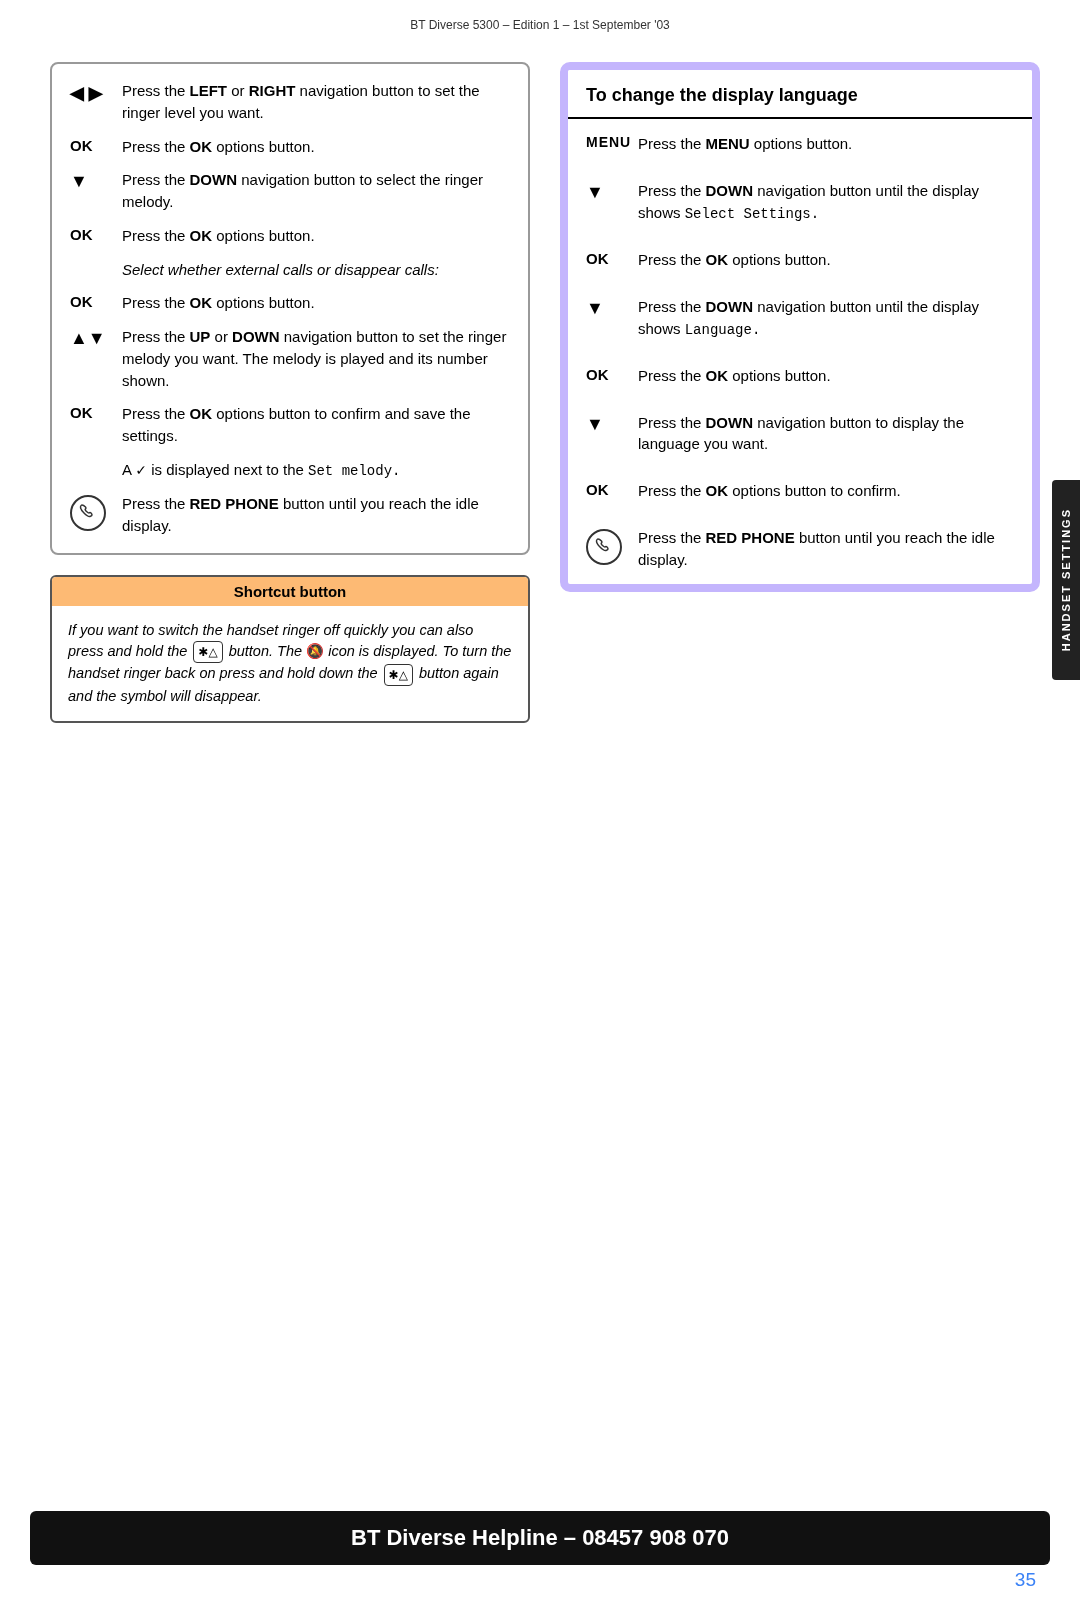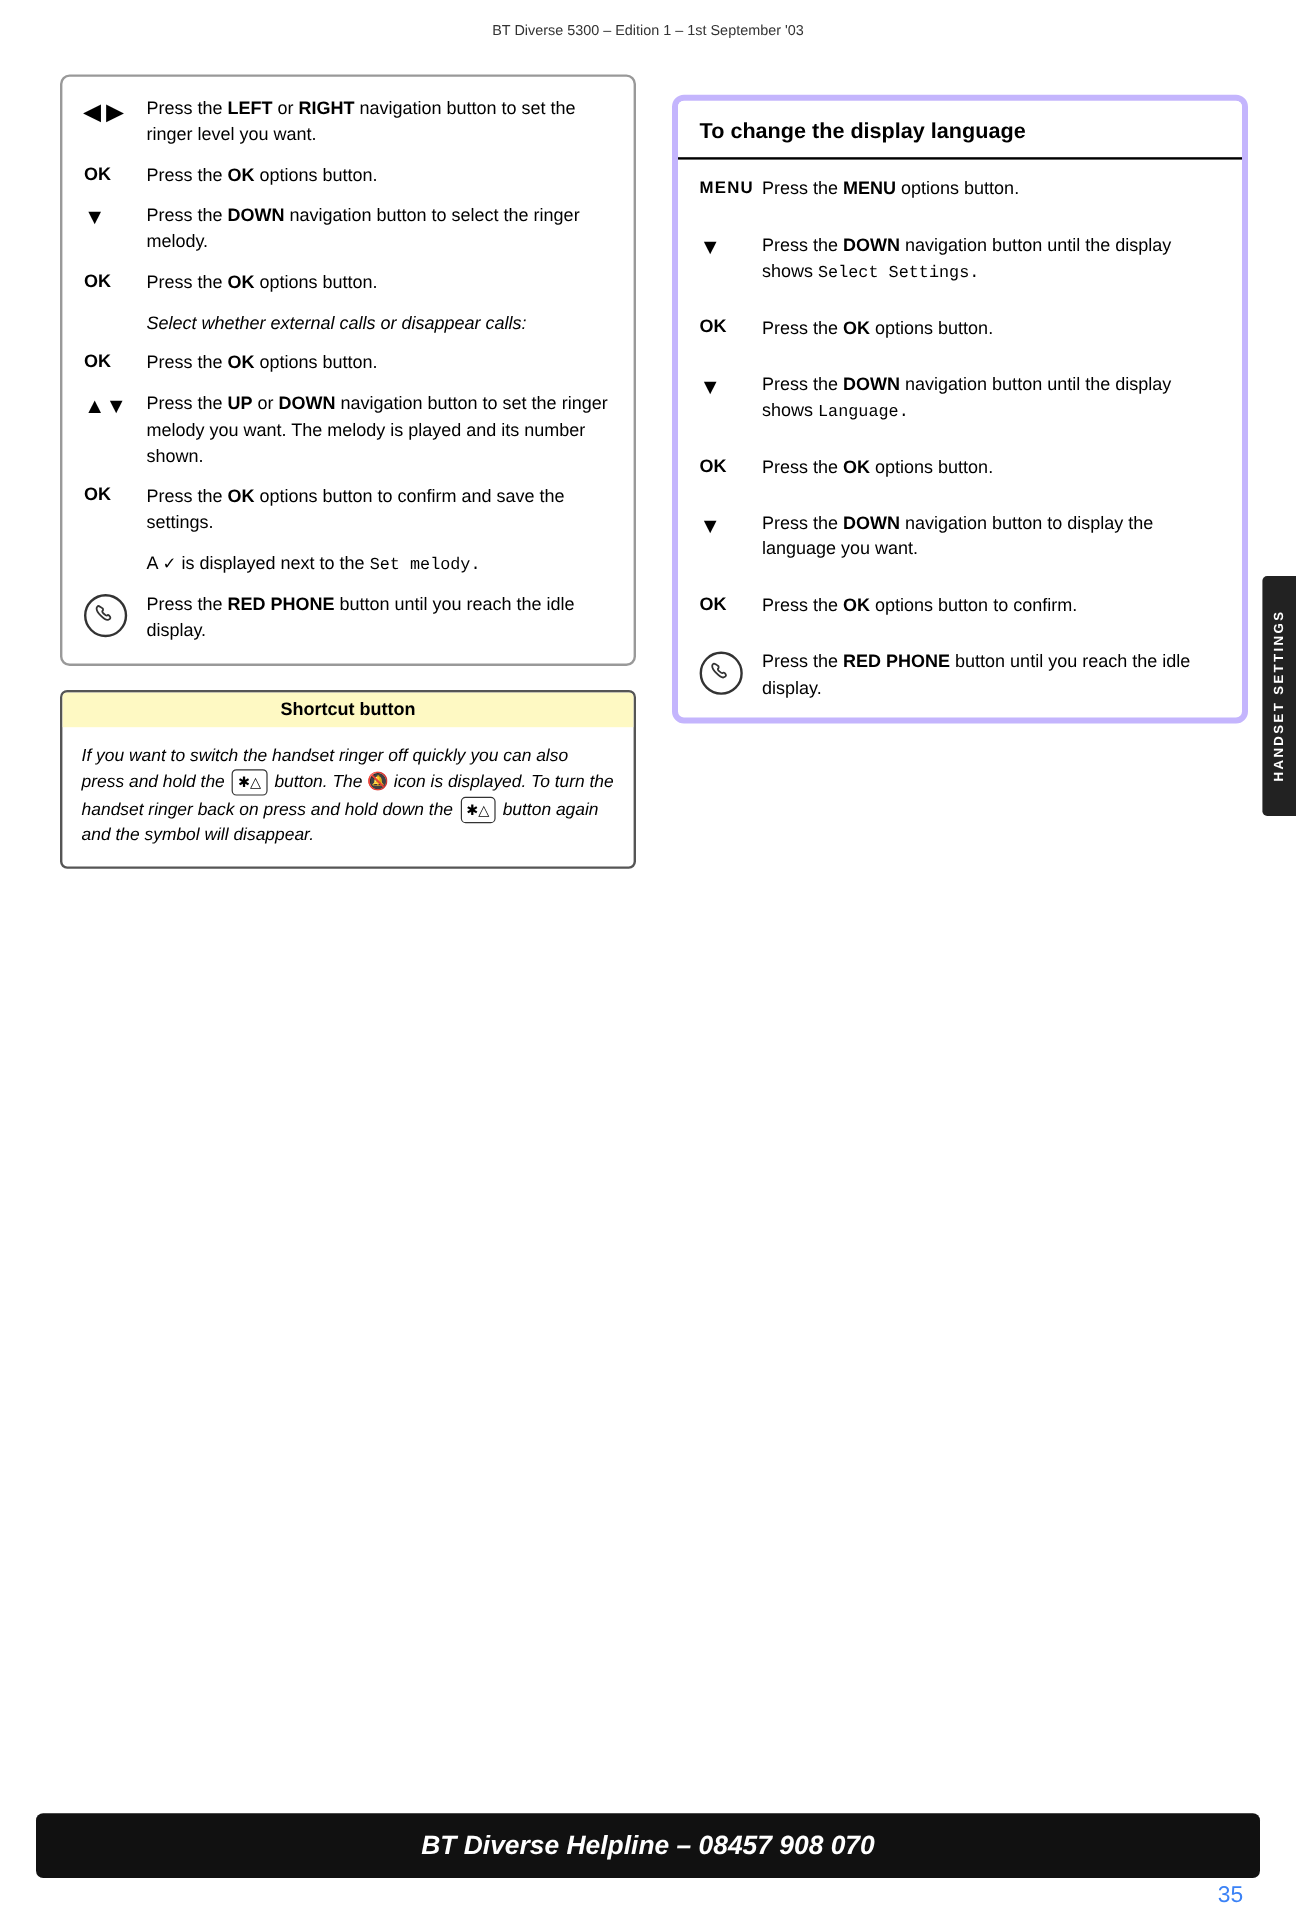--- a/index.html
+++ b/index.html
@@ -122,21 +122,21 @@
     }
 
     
     .shortcut-box {
       border: 2px solid #555;
       border-radius: 6px;
       overflow: hidden;
       margin-bottom: 20px;
     }
     .shortcut-header {
-      background: #fef9c3;
+      background: #fdba74;
       text-align: center;
       font-weight: bold;
       font-size: 15px;
       padding: 6px 0;
     }
     .shortcut-body {
       padding: 14px 16px;
       font-style: italic;
       font-size: 14.5px;
       line-height: 1.5;
@@ -154,25 +154,24 @@
     }
 
     
     .right-col {
       flex: 1;
       display: flex;
       flex-direction: column;
     }
 
     .right-box {
-      border: 5px solid #c4b5fd;
+      border: 8px solid #c4b5fd;
       border-radius: 10px;
       overflow: hidden;
       margin-bottom: 0;
-      margin-top: 17px;
     }
 
     .right-box-header {
       background: #fff;
       padding: 14px 18px 10px 18px;
       font-size: 18px;
       font-weight: bold;
       border-bottom: 2px solid #000;
       line-height: 1.3;
     }
@@ -216,21 +215,20 @@
       right: 30px;
       background: #111;
       border-radius: 6px;
       padding: 14px 0;
       text-align: center;
     }
     .footer-bar span {
       color: #fff;
       font-size: 22px;
       font-weight: bold;
-      font-style: italic;
     }
 
     .page-number {
       position: absolute;
       bottom: 14px;
       right: 44px;
       font-size: 19px;
       color: #3b82f6;
     }
 

